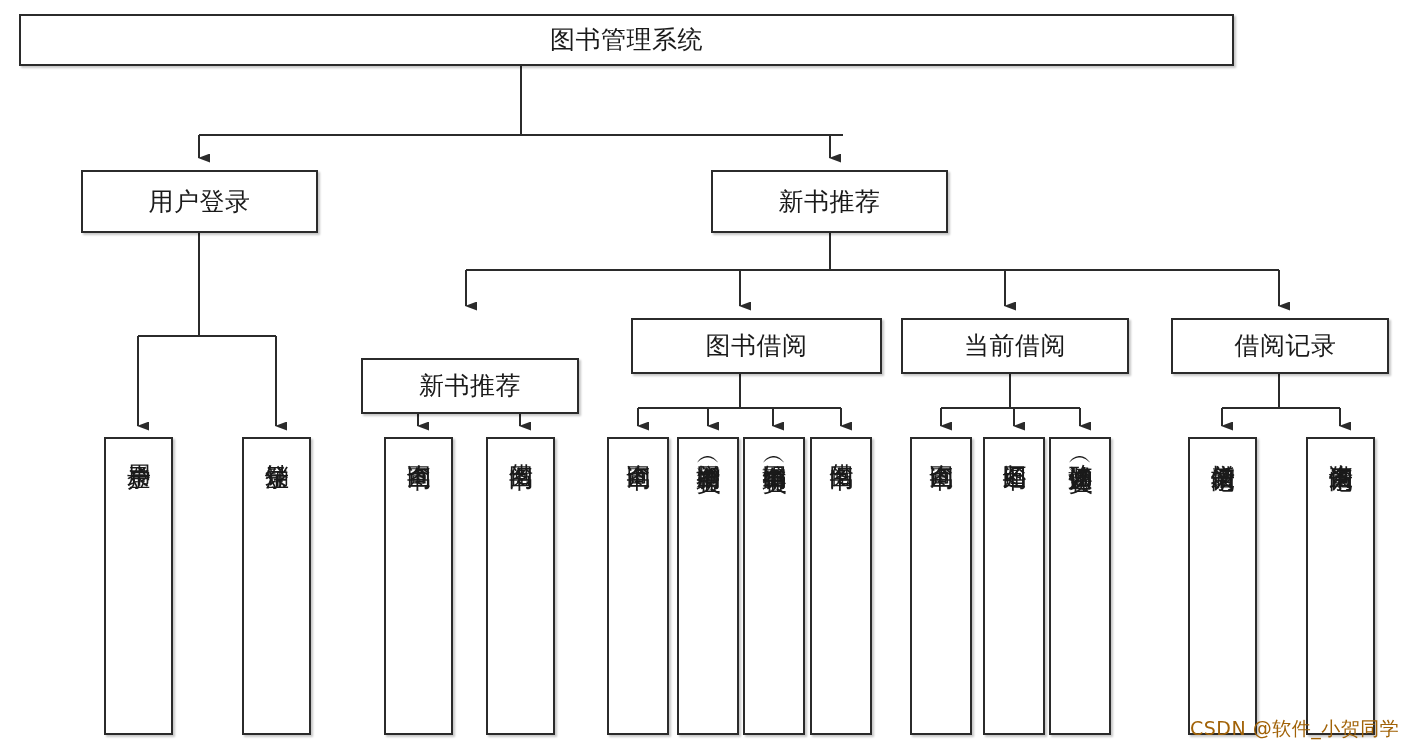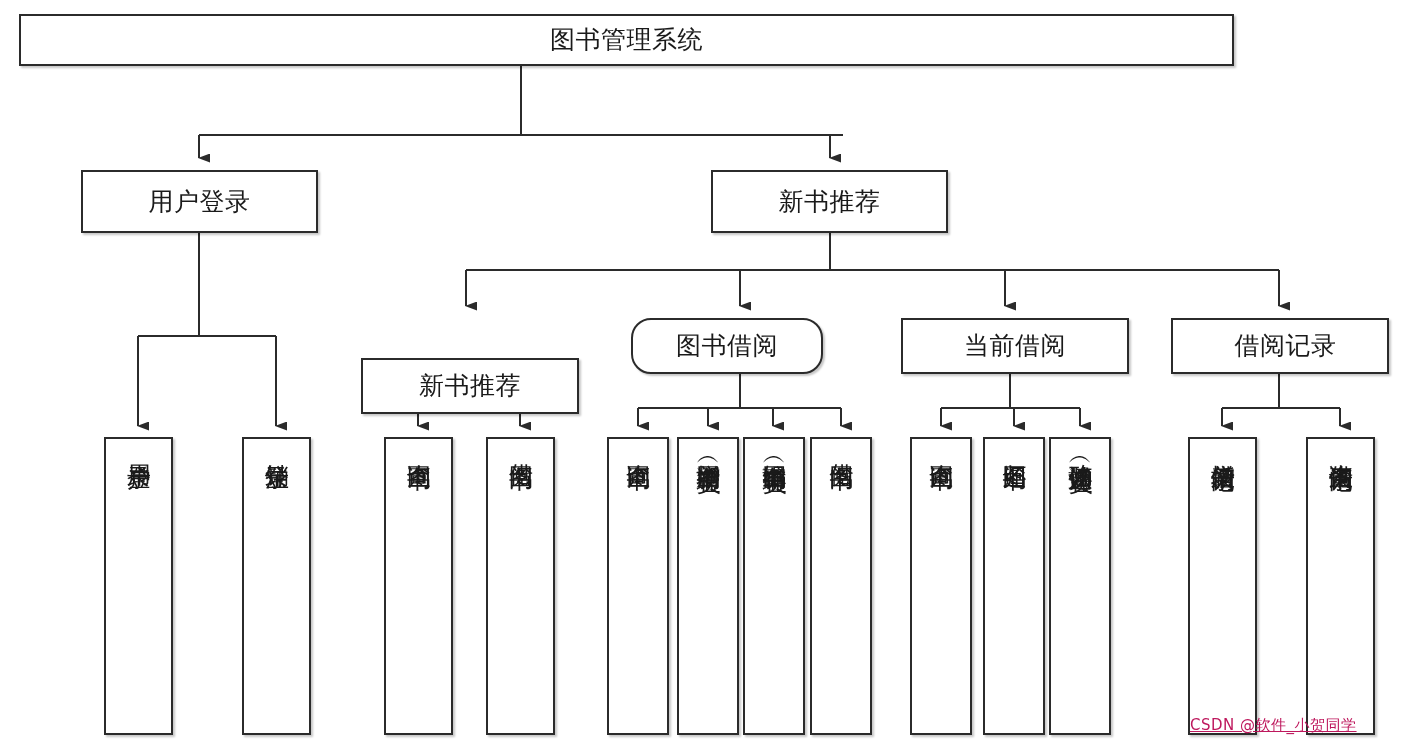--- a/index.html
+++ b/index.html
@@ -57,26 +57,25 @@
   .node.vertical .node-label {
     font-size: 24px;
     writing-mode: vertical-rl;
     text-orientation: upright;
     line-height: 1.05;
     letter-spacing: 1px;
     white-space: nowrap;
   }
   .watermark {
     position: absolute;
-    color: #be185d;
-    font-size: 15px;
+    color: #a16207;
+    font-size: 19px;
     letter-spacing: 0.5px;
     white-space: nowrap;
     font-family: "DejaVu Sans", "Liberation Sans", sans-serif;
-    text-decoration: underline;
   }
 </style>
 </head>
 <body>
 
 <div id="diagram-root">
 
   <svg class="connectors" viewBox="0 0 1405 747">
     <defs>
       <marker id="arrowhead" markerWidth="9" markerHeight="12" refX="4.5" refY="11" orient="auto" markerUnits="userSpaceOnUse">
@@ -134,21 +133,21 @@
   <div class="node horizontal" style="left:81px; top:170px; width:237px; height:63px;">
     <span class="node-label">用户登录</span>
   </div>
   <div class="node horizontal" style="left:711px; top:170px; width:237px; height:63px;">
     <span class="node-label">新书推荐</span>
   </div>
 
   <div class="node horizontal" style="left:361px; top:318px; width:218px; height:56px;margin-top:40px;">
     <span class="node-label">新书推荐</span>
   </div>
-  <div class="node horizontal" style="left:631px; top:318px; width:192px; height:56px;border-radius:20px;">
+  <div class="node horizontal" style="left:631px; top:318px; width:251px; height:56px;">
     <span class="node-label">图书借阅</span>
   </div>
   <div class="node horizontal" style="left:901px; top:318px; width:228px; height:56px;">
     <span class="node-label">当前借阅</span>
   </div>
   <div class="node horizontal" style="left:1171px; top:318px; width:218px; height:56px;padding-left:11px;">
     <span class="node-label">借阅记录</span>
   </div>
 
   <div class="node vertical" style="left:104px; top:437px; width:69px; height:298px;">

